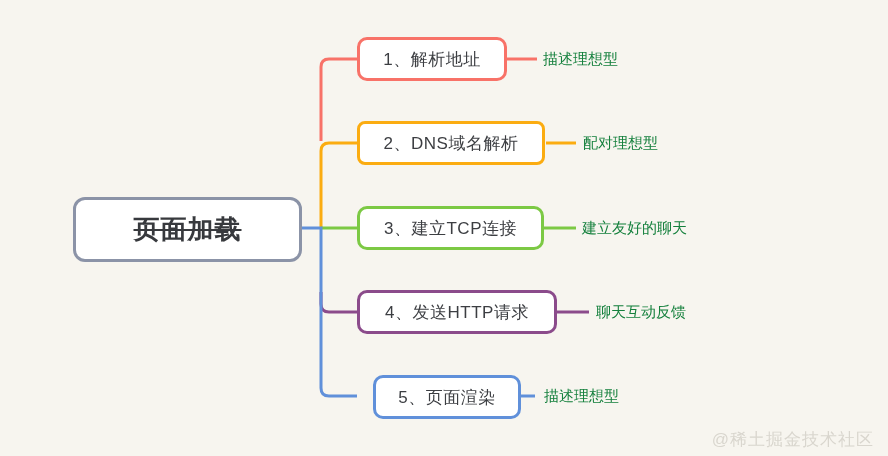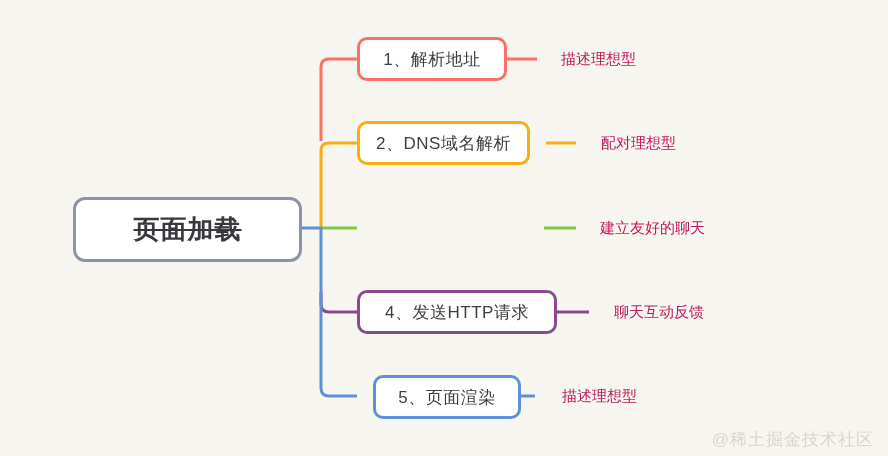--- a/index.html
+++ b/index.html
@@ -48,33 +48,32 @@
   }
   .central-node .rest { margin-left: 12px; }
   .branch-node {
     height: 44px;
     font-size: 17px;
     font-weight: 500;
     color: #3c3e42;
     letter-spacing: 0.5px;
   }
   .box1 { left: 357px; top: 37px;  width: 150px; }
-  .box2 { left: 357px; top: 121px; width: 173px; }
+  .box2 { left: 357px; top: 121px; width: 188px; border-radius: 8px; }
   .box3 { left: 357px; top: 206px; width: 187px; }
   .box4 { left: 357px; top: 290px; width: 200px; }
   .box5 { left: 373px; top: 375px; width: 148px; }
   .note {
     position: absolute;
     height: 22px;
     line-height: 22px;
     font-size: 15px;
-    color: #be185d;
+    color: #15803d;
     white-space: nowrap;
     cursor: pointer;
-    margin-left: 18px;
   }
   .note1 { left: 543px; top: 48px; }
   .note2 { left: 583px; top: 132px; }
   .note3 { left: 582px; top: 217px; }
   .note4 { left: 596px; top: 301px; }
   .note5 { left: 544px; top: 385px; }
   .watermark {
     position: absolute;
     right: 14px;
     top: 428px;
@@ -110,20 +109,23 @@
   <div class="node central-node" style="border-color: rgb(139, 147, 167);">
     <span class="struck">页面加载</span>
   </div>
 
   <div class="node branch-node box1" style="border-color: rgb(248, 114, 104);">
     <span>1、解析地址</span>
   </div>
   <div class="node branch-node box2" style="border-color: rgb(251, 172, 17);">
     <span>2、DNS域名解析</span>
   </div>
+  <div class="node branch-node box3" style="border-color: rgb(124, 201, 68);">
+    <span>3、建立TCP连接</span>
+  </div>
   <div class="node branch-node box4" style="border-color: rgb(139, 75, 139);">
     <span>4、发送HTTP请求</span>
   </div>
   <div class="node branch-node box5" style="border-color: rgb(96, 144, 218);">
     <span>5、页面渲染</span>
   </div>
 
   <div class="note note1">描述理想型</div>
   <div class="note note2">配对理想型</div>
   <div class="note note3">建立友好的聊天</div>

